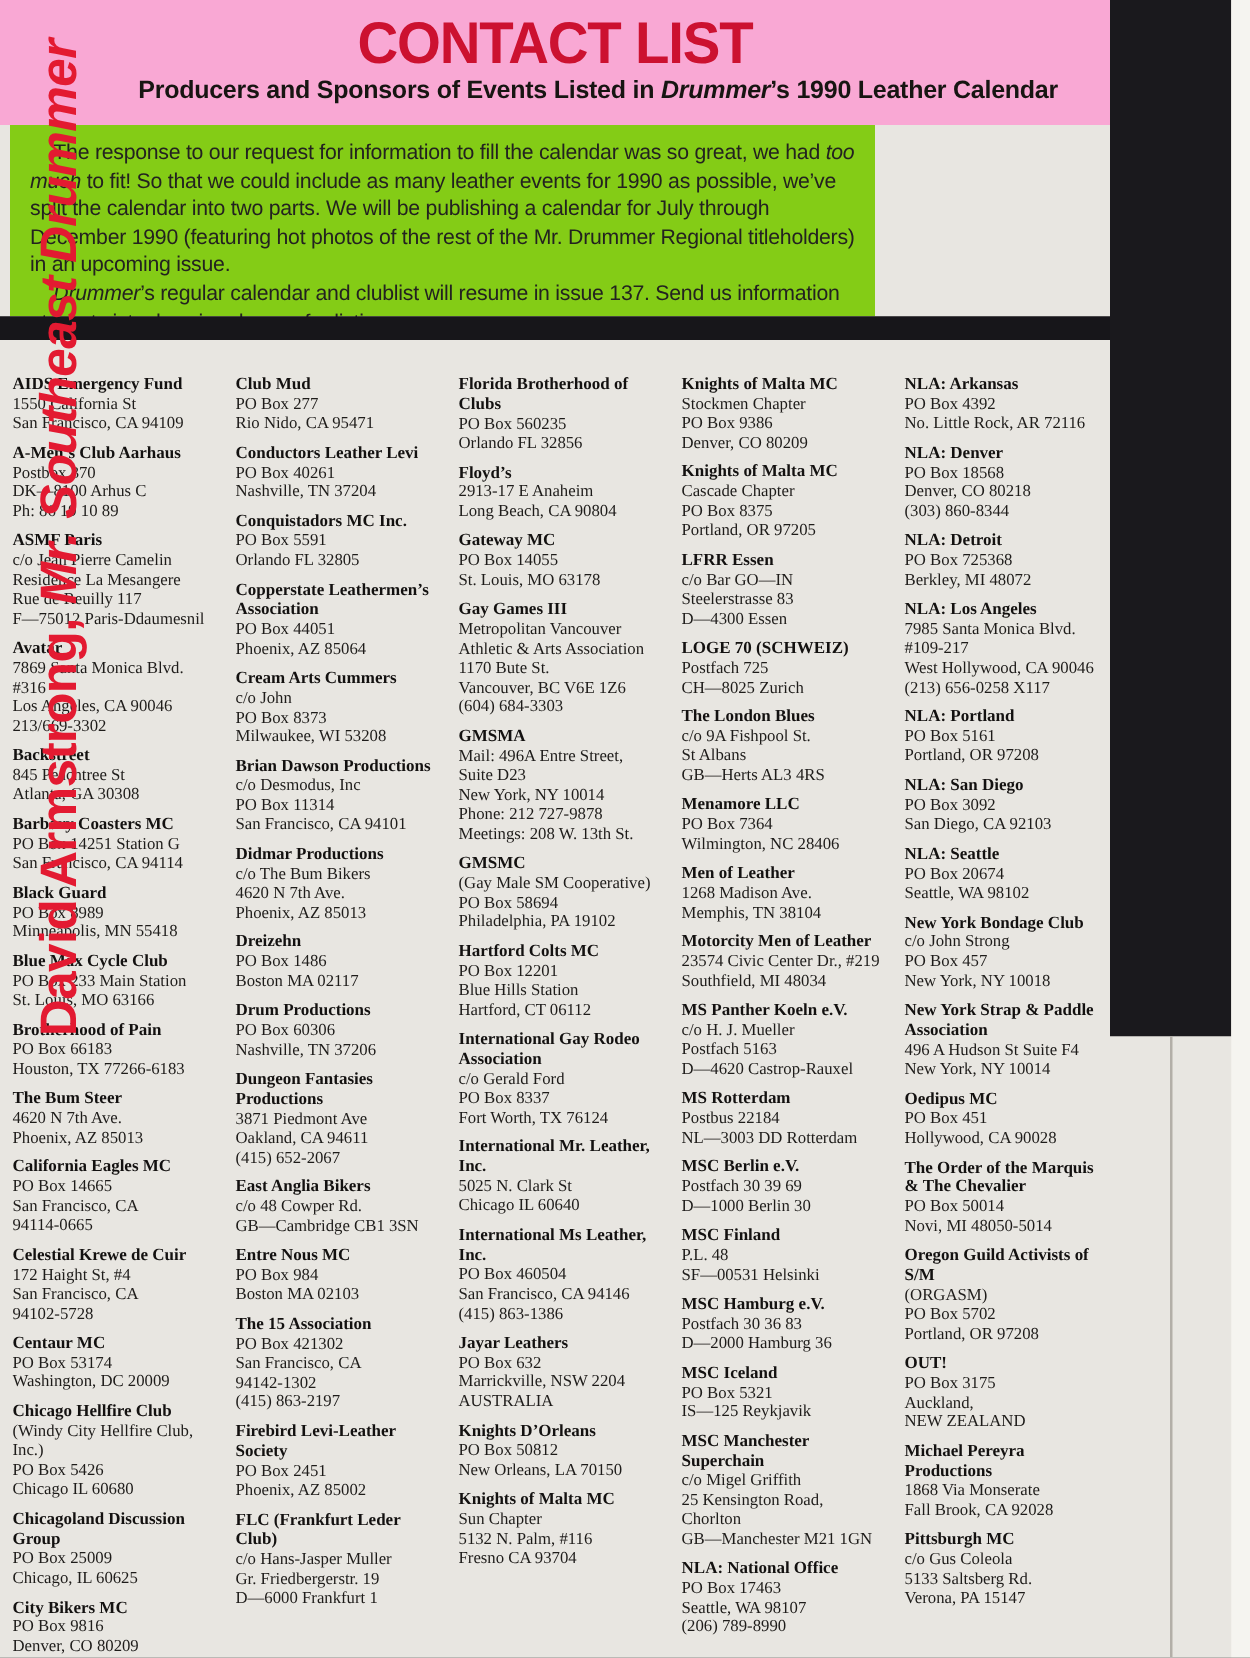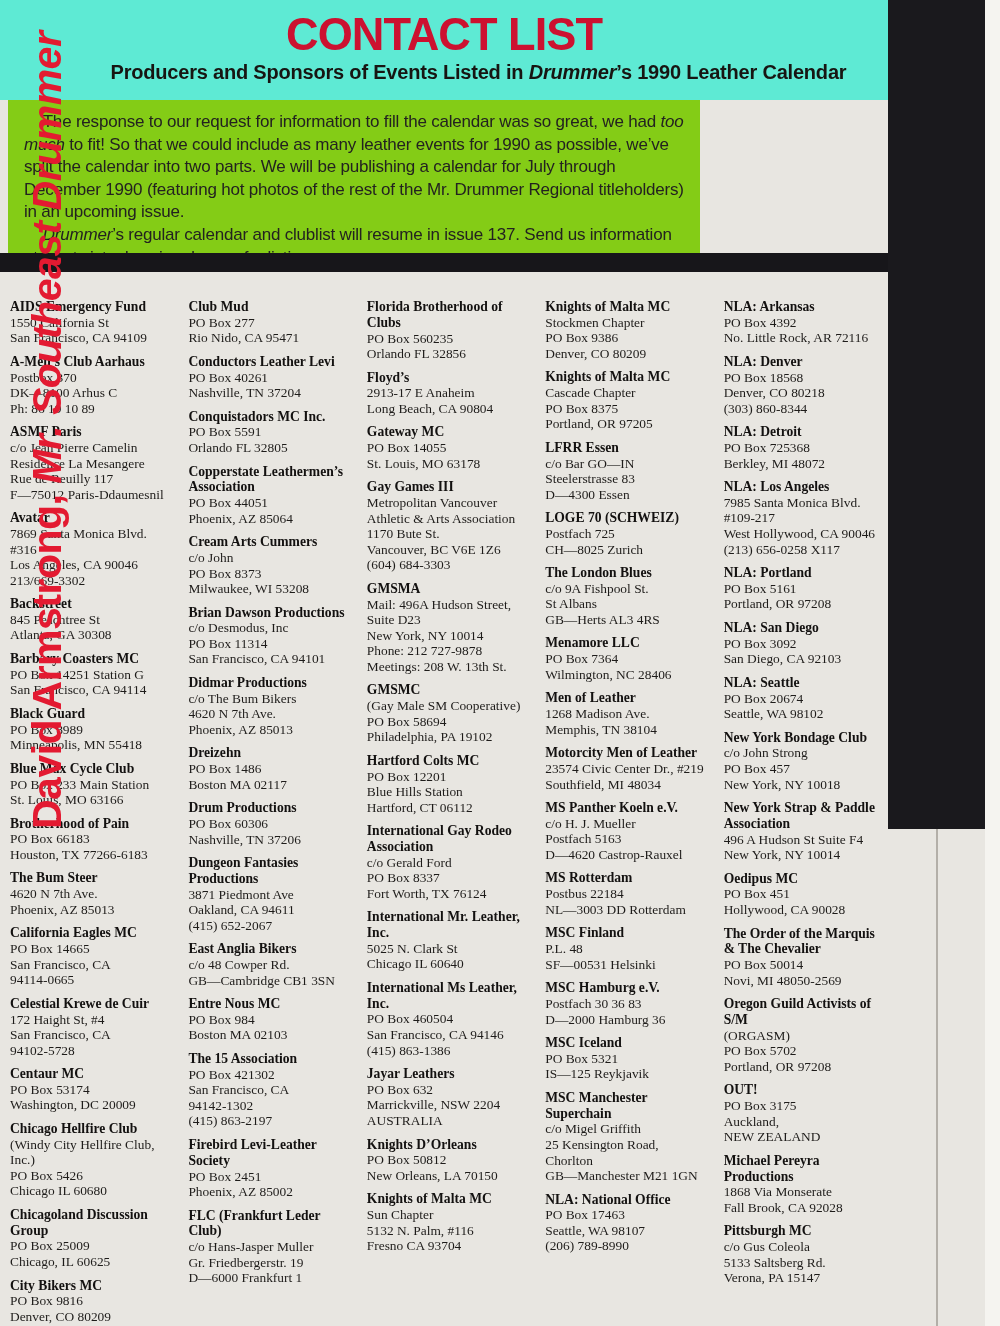--- a/index.html
+++ b/index.html
@@ -2,21 +2,21 @@
 <html><head>
 <meta charset="utf-8">
 <style>
   html,body{margin:0;padding:0;background:#9a9894;}
   .page{
     position:relative;width:1000px;height:1326px;margin:0 auto;
     background:#e8e6e1;overflow:hidden;
     font-family:"Liberation Sans",sans-serif;color:#1c1a18;
   }
   
-  .header-band{position:absolute;left:0;top:0;width:888px;height:100px;background:#5eead4;}
+  .header-band{position:absolute;left:0;top:0;width:888px;height:100px;background:#f9a8d4;}
   .page-title{
     position:absolute;left:0;top:6px;width:888px;text-align:center;
     font-size:47px;font-weight:bold;letter-spacing:-1px;
     transform:scaleX(.96);color:#cc1130;
   }
   .page-subtitle{
     position:absolute;left:0;top:61px;width:957px;text-align:center;
     font-size:20px;font-weight:bold;color:#171512;letter-spacing:-.2px;
   }
   
@@ -266,21 +266,21 @@
         <div class="entry">
           <div class="name">Gay Games III</div>
           <div class="line">Metropolitan Vancouver</div>
           <div class="line">Athletic &amp; Arts Association</div>
           <div class="line">1170 Bute St.</div>
           <div class="line">Vancouver, BC V6E 1Z6</div>
           <div class="line">(604) 684-3303</div>
         </div>
         <div class="entry">
           <div class="name">GMSMA</div>
-          <div class="line">Mail: 496A Hudson Street,</div>
+          <div class="line">Mail: 496A Entre Street,</div>
           <div class="line">Suite D23</div>
           <div class="line">New York, NY 10014</div>
           <div class="line">Phone: 212 727-9878</div>
           <div class="line">Meetings: 208 W. 13th St.</div>
         </div>
         <div class="entry">
           <div class="name">GMSMC</div>
           <div class="line">(Gay Male SM Cooperative)</div>
           <div class="line">PO Box 58694</div>
           <div class="line">Philadelphia, PA 19102</div>
@@ -374,20 +374,25 @@
         <div class="entry">
           <div class="name">MS Panther Koeln e.V.</div>
           <div class="line">c/o H. J. Mueller</div>
           <div class="line">Postfach 5163</div>
           <div class="line">D—4620 Castrop-Rauxel</div>
         </div>
         <div class="entry">
           <div class="name">MS Rotterdam</div>
           <div class="line">Postbus 22184</div>
           <div class="line">NL—3003 DD Rotterdam</div>
+        </div>
+        <div class="entry">
+          <div class="name">MSC Berlin e.V.</div>
+          <div class="line">Postfach 30 39 69</div>
+          <div class="line">D—1000 Berlin 30</div>
         </div>
         <div class="entry">
           <div class="name">MSC Finland</div>
           <div class="line">P.L. 48</div>
           <div class="line">SF—00531 Helsinki</div>
         </div>
         <div class="entry">
           <div class="name">MSC Hamburg e.V.</div>
           <div class="line">Postfach 30 36 83</div>
           <div class="line">D—2000 Hamburg 36</div>
@@ -462,21 +467,21 @@
           <div class="line">New York, NY 10014</div>
         </div>
         <div class="entry">
           <div class="name">Oedipus MC</div>
           <div class="line">PO Box 451</div>
           <div class="line">Hollywood, CA 90028</div>
         </div>
         <div class="entry">
           <div class="name">The Order of the Marquis &amp; The Chevalier</div>
           <div class="line">PO Box 50014</div>
-          <div class="line">Novi, MI 48050-2569</div>
+          <div class="line">Novi, MI 48050-5014</div>
         </div>
         <div class="entry">
           <div class="name">Oregon Guild Activists of S/M</div>
           <div class="line">(ORGASM)</div>
           <div class="line">PO Box 5702</div>
           <div class="line">Portland, OR 97208</div>
         </div>
         <div class="entry">
           <div class="name">OUT!</div>
           <div class="line">PO Box 3175</div>

